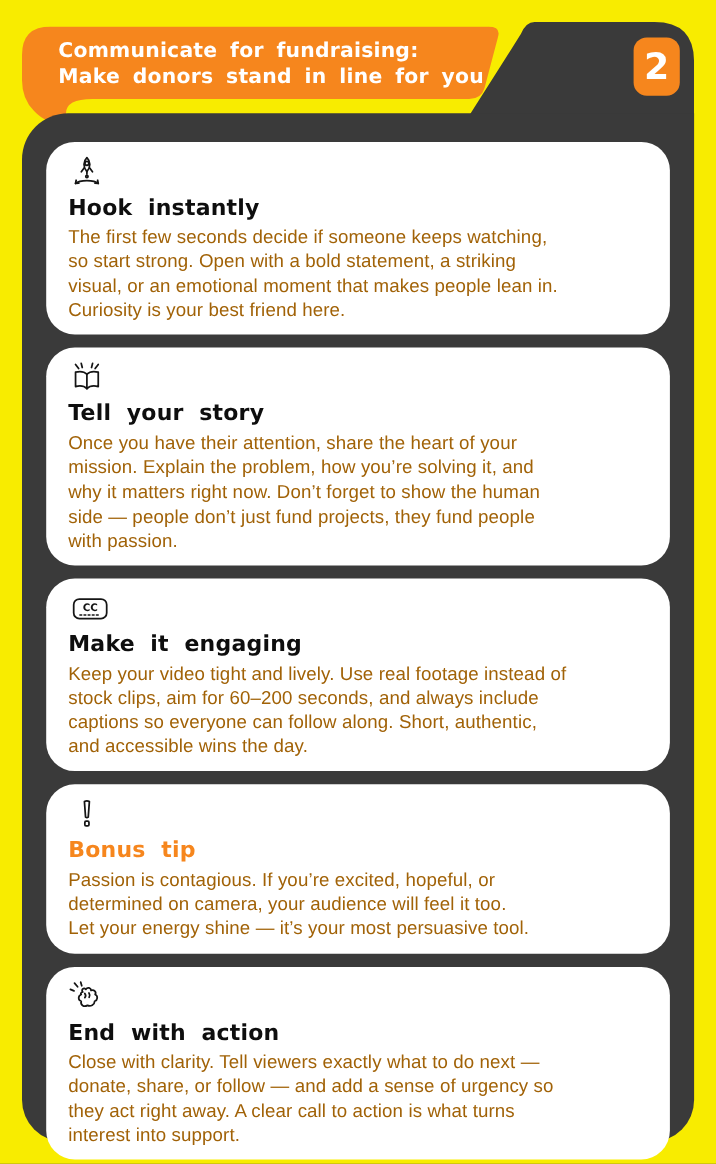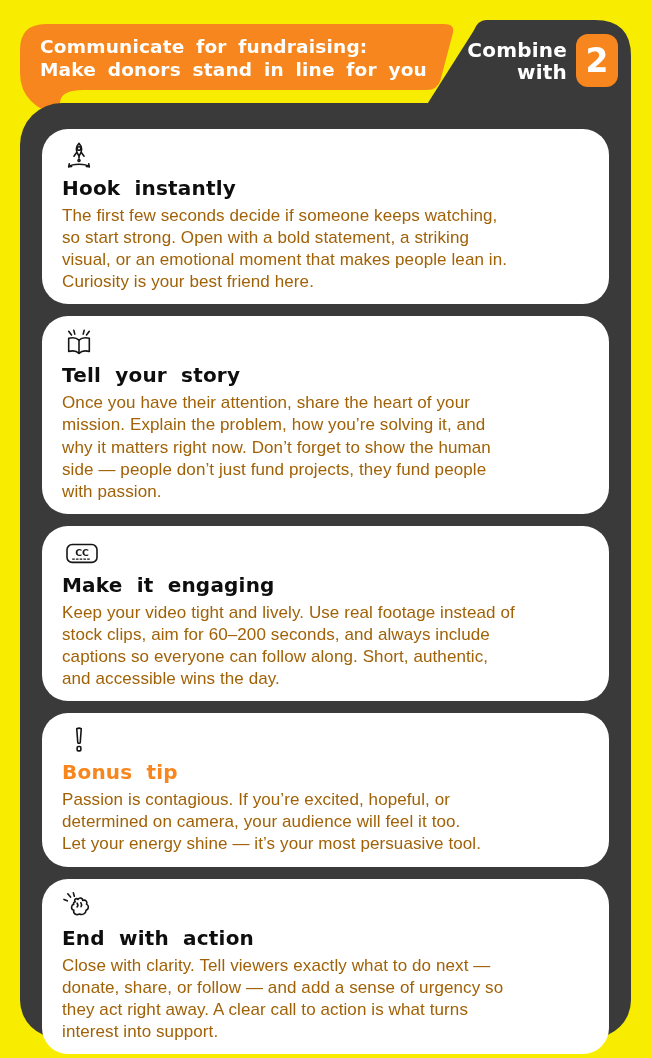--- a/index.html
+++ b/index.html
@@ -5,21 +5,21 @@
   html,body{margin:0;padding:0;}
   body{
     width:651px;height:1058px;position:relative;overflow:hidden;
     background:#F8EC00;
     font-family:"Liberation Sans",sans-serif;
   }
   
   .header-banner{position:absolute;left:20px;top:24px;width:442px;height:92px;}
   .header-shape{position:absolute;left:0;top:0;}
   .header-text{
-    position:absolute;left:20px;top:11px;width:400px;
+    position:absolute;left:33px;top:11px;width:400px;
     font-family:"DejaVu Sans",sans-serif;font-weight:bold;
     font-size:18.5px;line-height:23px;color:#ffffff;
     letter-spacing:.2px;word-spacing:5px;
   }
   
   .combine-tab{position:absolute;top:20px;right:20px;width:205px;height:86px;}
   .combine-shape{position:absolute;left:0;top:0;}
   .combine-inner{
     position:absolute;right:13px;top:14px;display:flex;align-items:center;gap:9px;
   }
@@ -71,24 +71,20 @@
     <div>Communicate for fundraising:</div>
     <div>Make donors stand in line for you</div>
   </div>
 </div>
 
 <div class="combine-tab">
   <svg class="combine-shape" width="205" height="86" viewBox="0 0 205 86">
     <path fill="#3A3A3A" d="M60 0 H169 Q205 0 205 36 V86 H0 L47.5 11 Q52 0 60 0 Z"></path>
   </svg>
   <div class="combine-inner">
-    <div class="combine-text">
-      <div>Combine</div>
-      <div>with</div>
-    </div>
     <div class="combine-number">2</div>
   </div>
 </div>
 
 <div class="main-panel">
 
   <section class="card">
     <span class="icon">
       <svg width="34" height="30" viewBox="0 0 36 32">
         <g class="ic">

